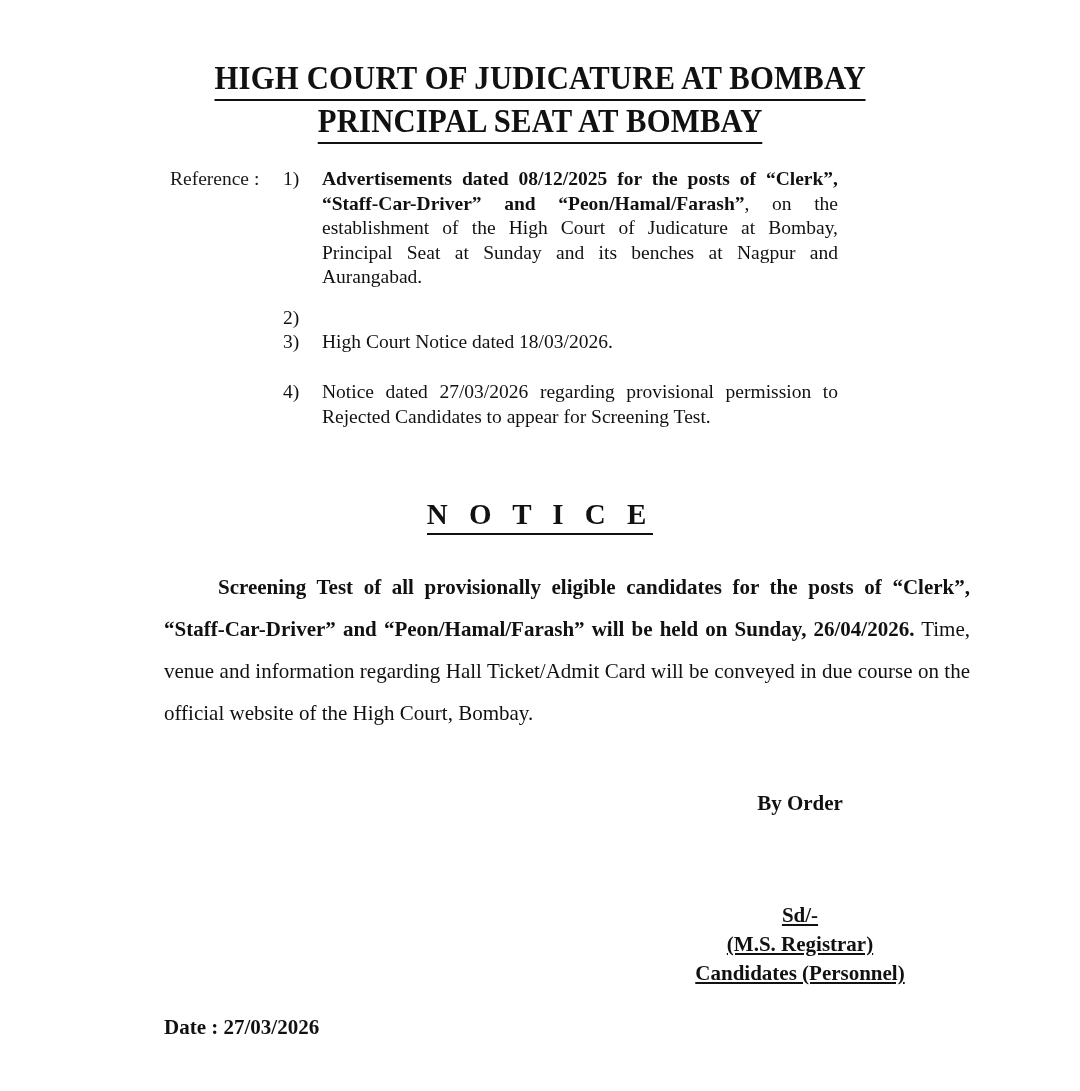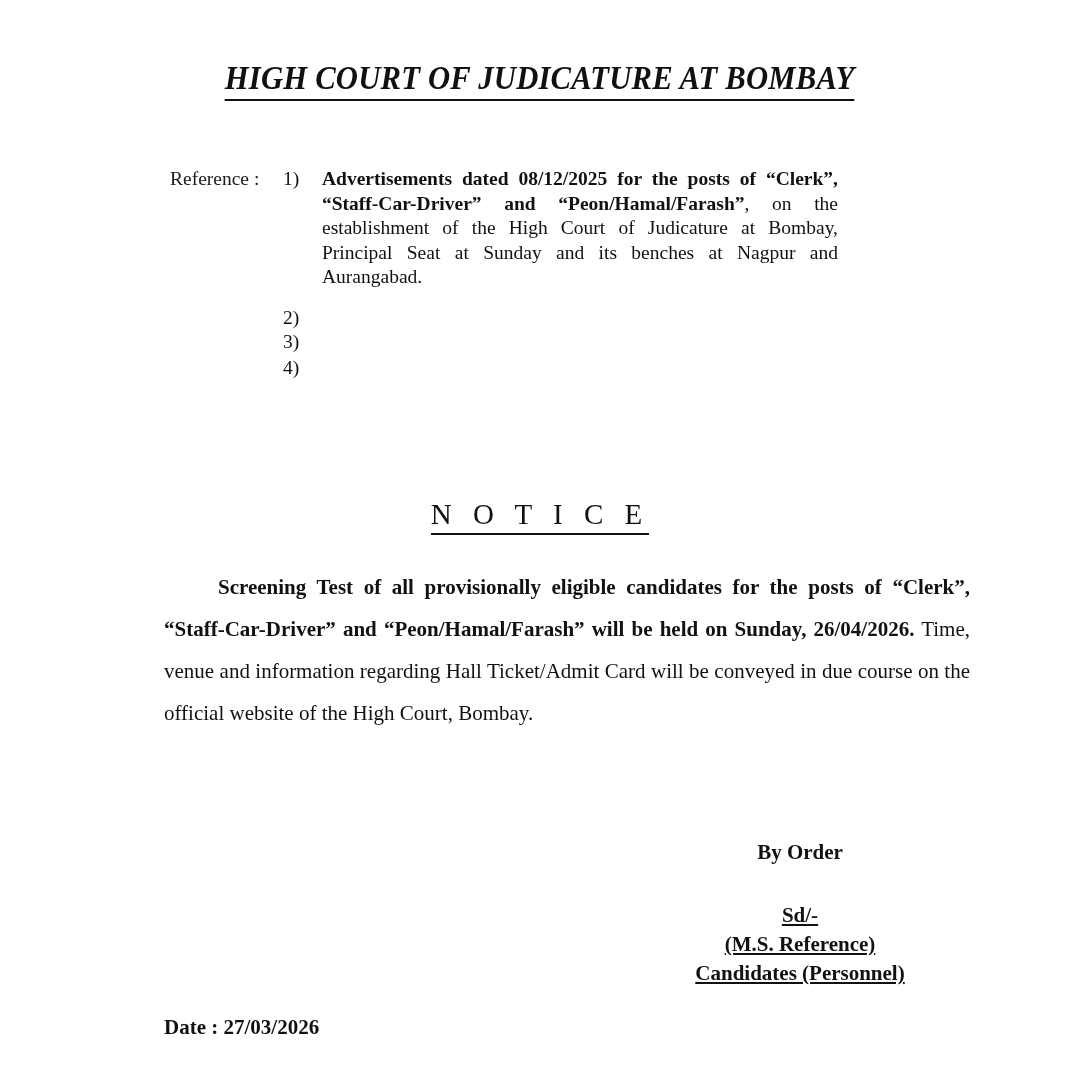--- a/index.html
+++ b/index.html
@@ -30,21 +30,20 @@
     width: 1080px;
     text-align: center;
   }
   .heading-line {
     display: block;
     font-weight: bold;
     font-size: 33px;
     line-height: 40px;
     letter-spacing: 0.2px;
     white-space: nowrap;
-    font-style: italic;
   }
   .heading-line .ul {
     display: inline-block;
     border-bottom: 2.4px solid #111111;
     padding-bottom: 1px;
     transform: scaleX(0.93);
     transform-origin: center;
   }
 
   
@@ -94,21 +93,21 @@
   .notice-head {
     position: absolute;
     top: 498px;
     left: 0;
     width: 1080px;
     text-align: center;
   }
   .notice-head span {
     display: inline-block;
     font-size: 29px;
-    font-weight: normal;
+    font-weight: bold;
     letter-spacing: 7px;
     padding-right: 0;
     border-bottom: 2.6px solid #111111;
     padding-bottom: 2px;
   }
 
   
   .body-para {
     position: absolute;
     top: 566px;
@@ -118,21 +117,21 @@
     line-height: 42px;
     text-align: justify;
     text-justify: inter-word;
     text-indent: 54px;
   }
   .body-para b { font-weight: bold; }
 
   
   .sig-byorder {
     position: absolute;
-    top: 839px;
+    top: 790px;
     left: 640px;
     width: 320px;
     text-align: center;
     font-size: 21px;
     font-weight: bold;
     line-height: 26px;
   }
   .sig-block {
     position: absolute;
     top: 901px;
@@ -155,53 +154,56 @@
     white-space: nowrap;
   }
 </style>
 </head>
 <body>
 
 <div class="page">
 
   <div class="heading-block">
     <span class="heading-line"><span class="ul">HIGH COURT OF JUDICATURE AT BOMBAY</span></span>
+    <span class="heading-line"><span class="ul">PRINCIPAL SEAT AT BOMBAY</span></span>
   </div>
 
   <div class="ref-block">
 
     <div class="ref-row">
       <span class="ref-label">Reference :</span>
       <span class="ref-num">1)</span>
       <div class="ref-text"><b>Advertisements dated 08/12/2025 for the posts of “Clerk”, “Staff-Car-Driver” and “Peon/Hamal/Farash”</b><span>, on the establishment of the High Court of Judicature at Bombay, Principal Seat at Sunday and its benches at Nagpur and Aurangabad.</span></div>
     </div>
 
     <div class="ref-row gap-2">
       <span class="ref-num">2)</span>
     </div>
 
     <div class="ref-row gap-3">
       <span class="ref-num">3)</span>
+      <div class="ref-text">High Court Notice dated 18/03/2026.</div>
     </div>
 
     <div class="ref-row">
       <span class="ref-num">4)</span>
+      <div class="ref-text">Notice dated 27/03/2026 regarding provisional permission to Rejected Candidates to appear for Screening Test.</div>
     </div>
 
   </div>
 
   <div class="notice-head">
     <span>N O T I C E</span>
   </div>
 
   <div class="body-para"><b>Screening Test of all provisionally eligible candidates for the posts of “Clerk”, “Staff-Car-Driver” and “Peon/Hamal/Farash” will be held on Sunday, 26/04/2026.</b><span> Time, venue and information regarding Hall Ticket/Admit Card will be conveyed in due course on the official website of the High Court, Bombay.</span></div>
 
   <div class="sig-byorder">By Order</div>
 
   <div class="sig-block">
     <div>Sd/-</div>
-    <div>(M.S. Reference)</div>
+    <div>(M.S. Registrar)</div>
     <div>Candidates (Personnel)</div>
   </div>
 
   <div class="date-line">Date : 27/03/2026</div>
 
 </div>
 
 </body></html>

